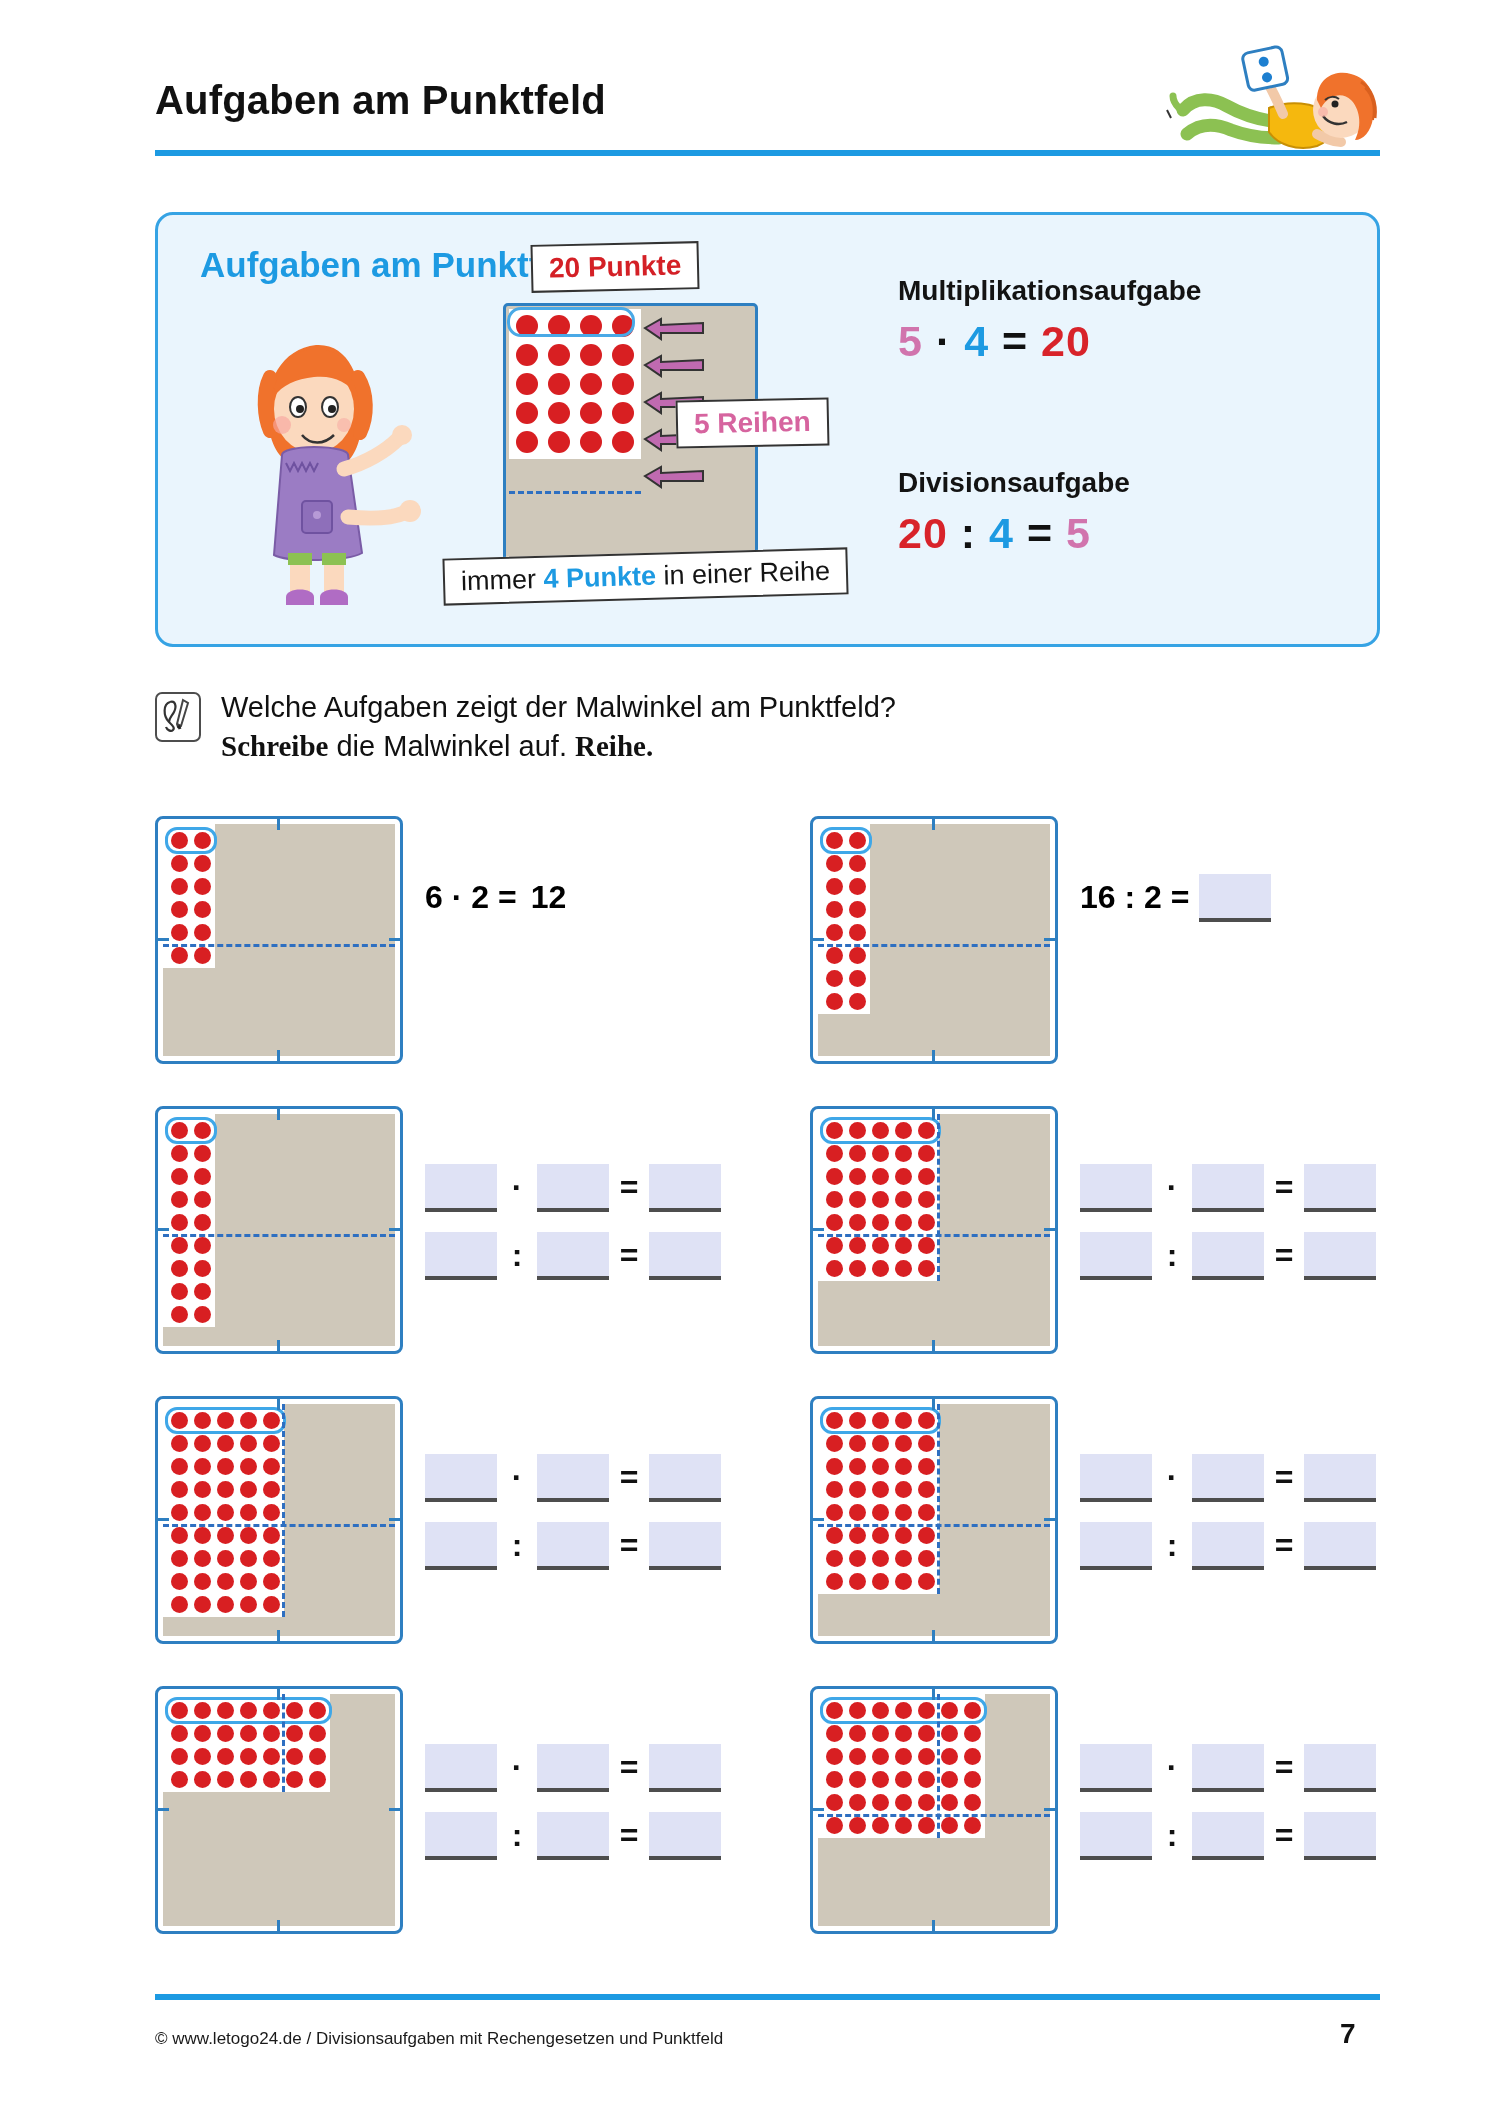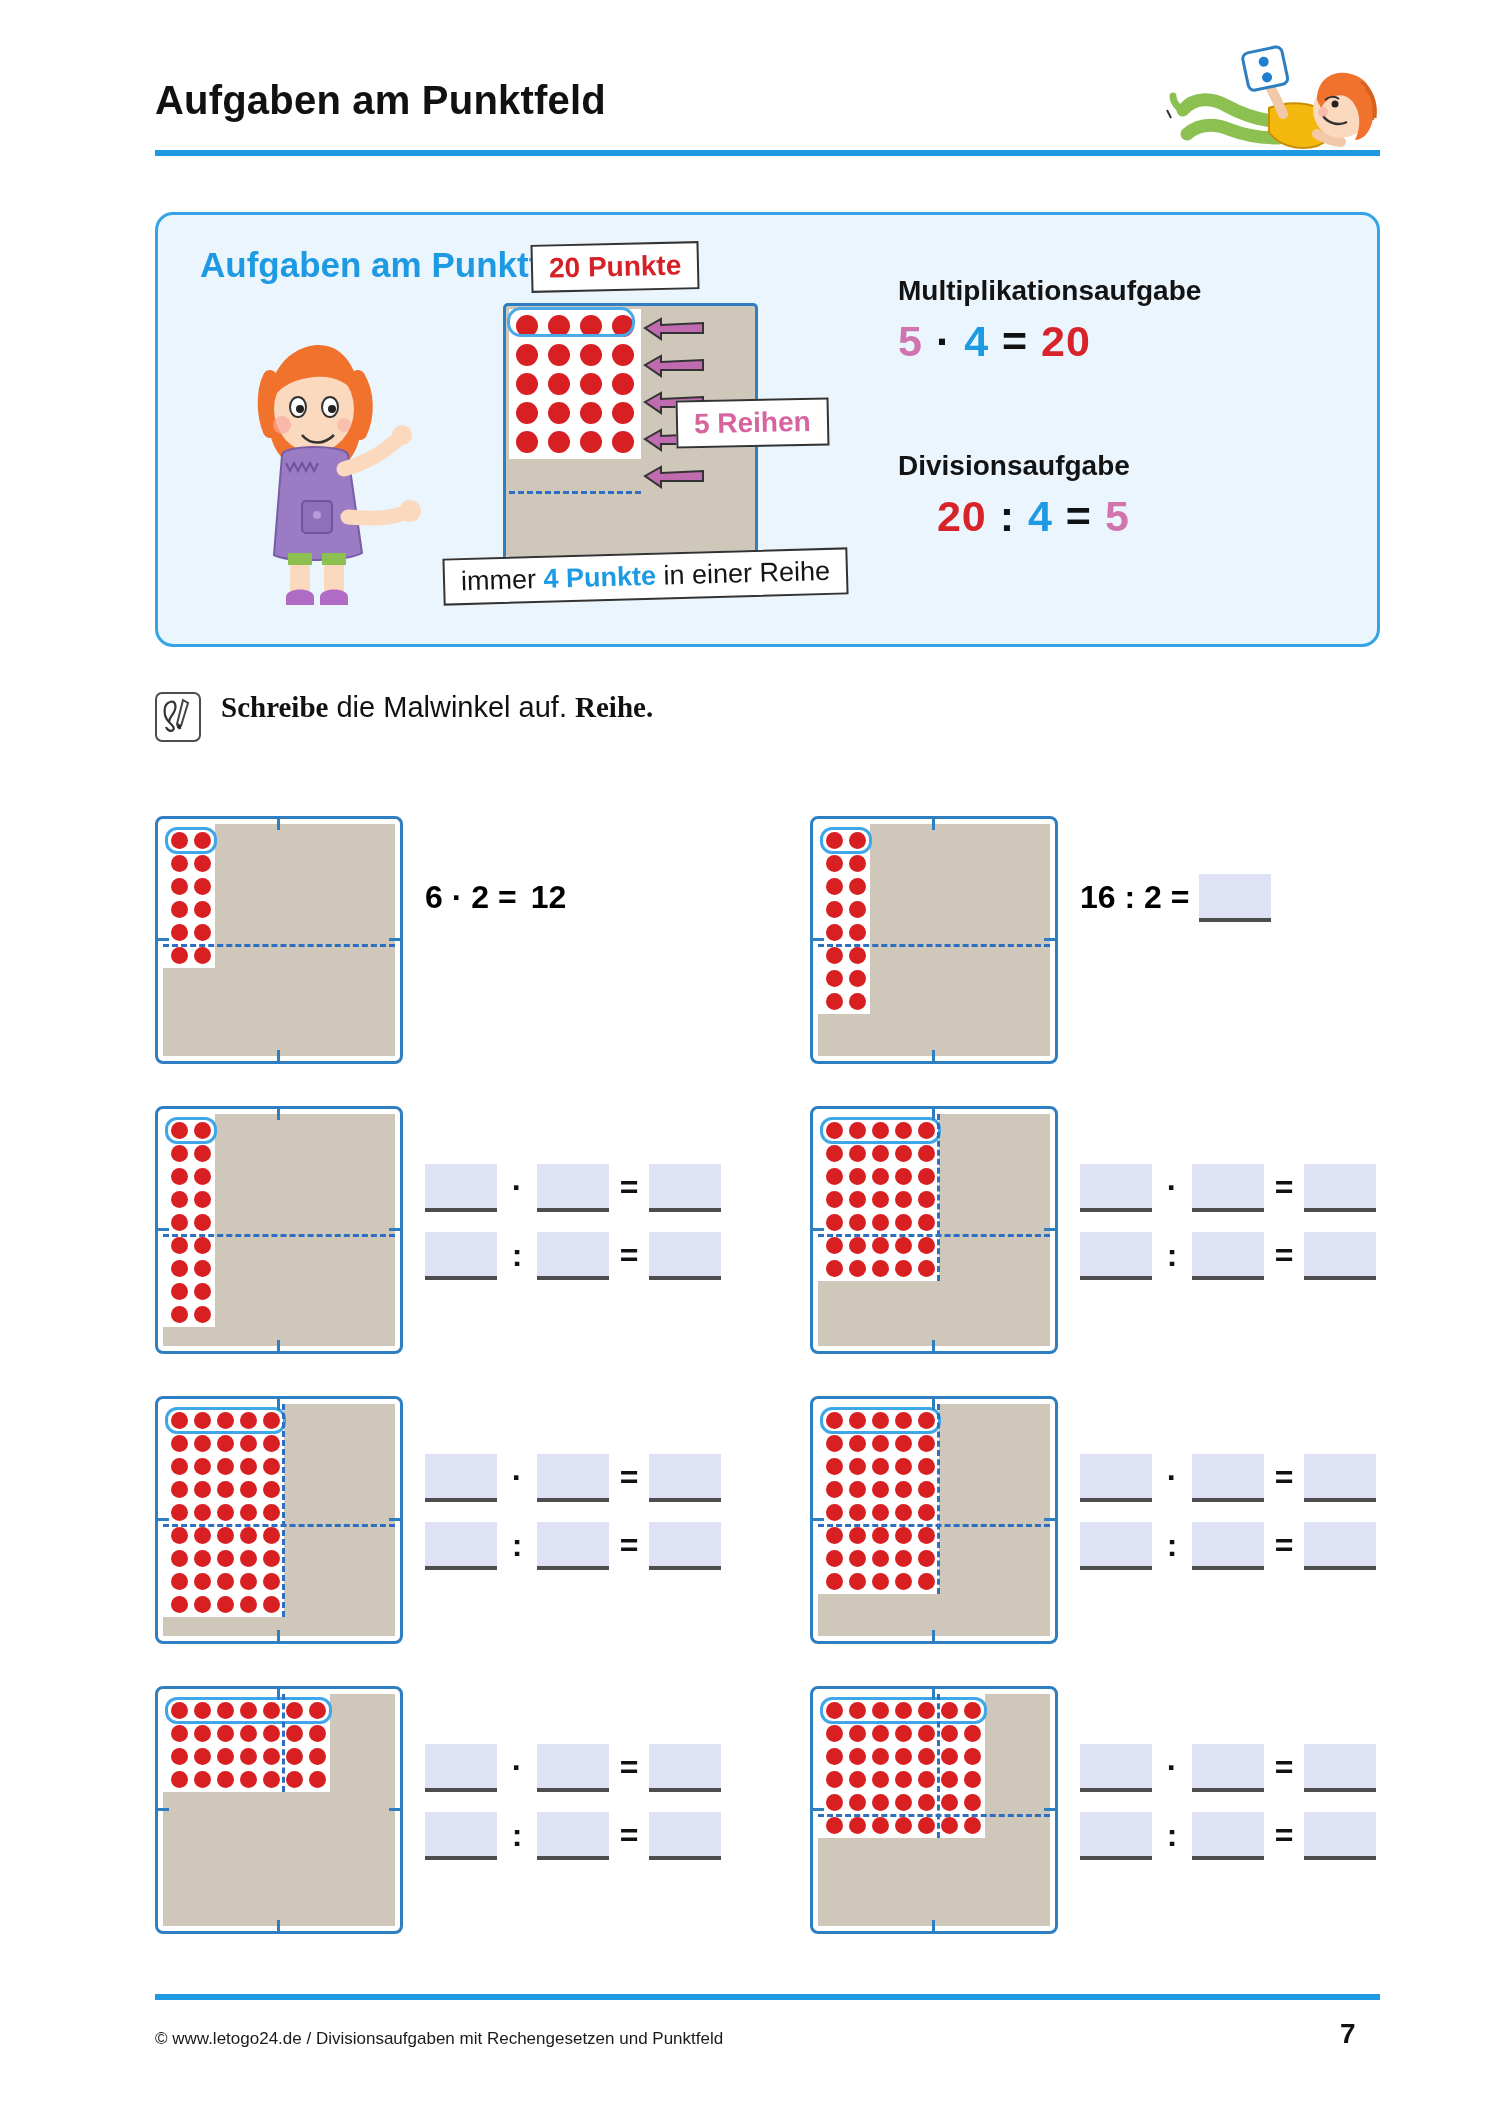--- a/index.html
+++ b/index.html
@@ -444,21 +444,21 @@
       <div class="eq-label">Multiplikationsaufgabe</div>
       <div class="eq-line">
         <span class="c-pink">5</span>
         <span class="c-blk">·</span>
         <span class="c-blue">4</span>
         <span class="c-blk">=</span>
         <span class="c-red">20</span>
       </div>
     </div>
 
-    <div class="eqblock" style="left:740px; top:235px;text-align:right;">
+    <div class="eqblock" style="left:740px; top:252px;">
       <div class="eq-label">Divisionsaufgabe</div>
       <div class="eq-line">
         <span class="c-red">20</span>
         <span class="c-blk">:</span>
         <span class="c-blue">4</span>
         <span class="c-blk">=</span>
         <span class="c-pink">5</span>
       </div>
     </div>
   </div>
@@ -467,20 +467,21 @@
     <div class="prompt-icon">
       <svg width="38" height="42" viewBox="0 0 38 42">
         <path d="M13 8 C6 10 6 22 12 28 C16 32 18 34 16 36 C14 38 10 36 9 33" stroke="#333" stroke-width="2.2" fill="none"></path>
         <path d="M13 8 C18 6 20 12 17 18 C15 22 12 24 12 28" stroke="#333" stroke-width="2.2" fill="none"></path>
         <path d="M26 6 L31 9 L24 32 L21 33 L20 30 Z" stroke="#444" stroke-width="2" fill="#fff"></path>
         <path d="M20 30 L24 32" stroke="#444" stroke-width="2"></path>
         <path d="M21.5 31.5 L23 35" stroke="#222" stroke-width="3"></path>
       </svg>
     </div>
     <div class="prompt-text">
+      <div>Welche Aufgaben zeigt der Malwinkel am Punktfeld?</div>
       <div><b>Schreibe</b><span> die Malwinkel auf. </span><b>Reihe.</b></div>
     </div>
   </div>
 
   <div id="exercise-area">
       <div class="ex" style="left: 155px; top: 816px;">
         <div class="field">
           <div class="field-bg"></div>
           <div class="field-white" style="left:5px; top:5px; width:52px; height:144px;"></div>
           <div class="dotgrid">

